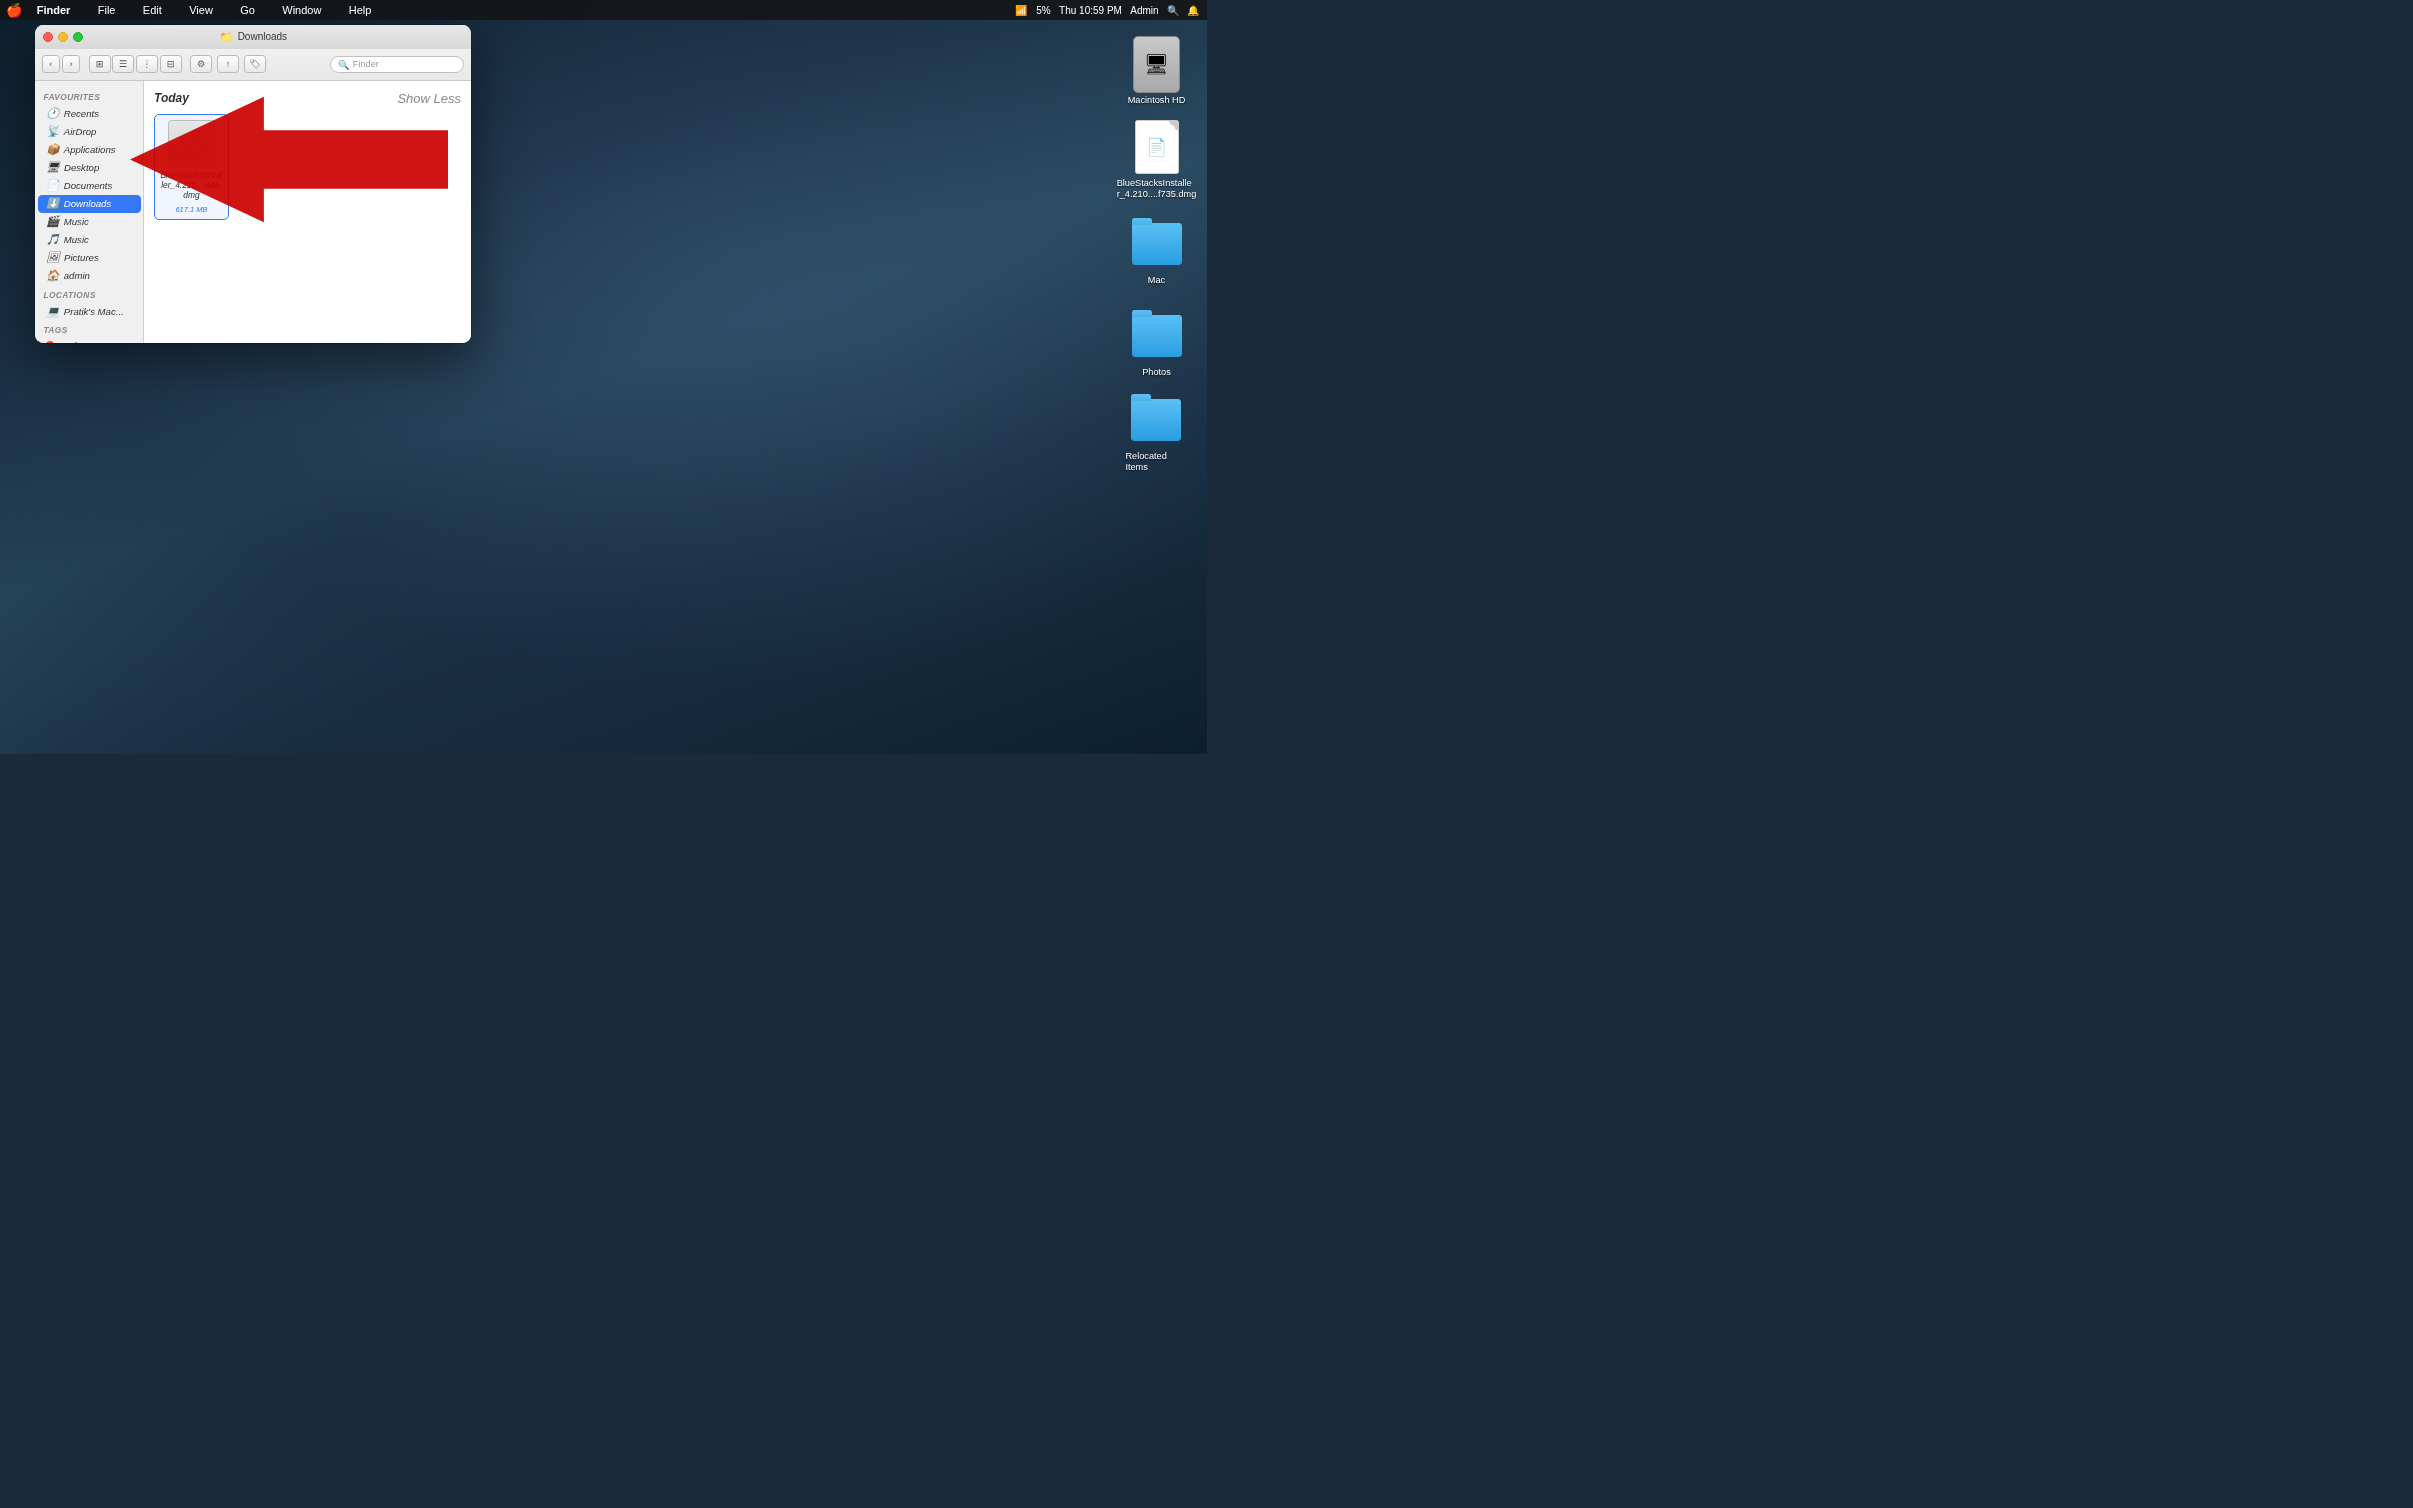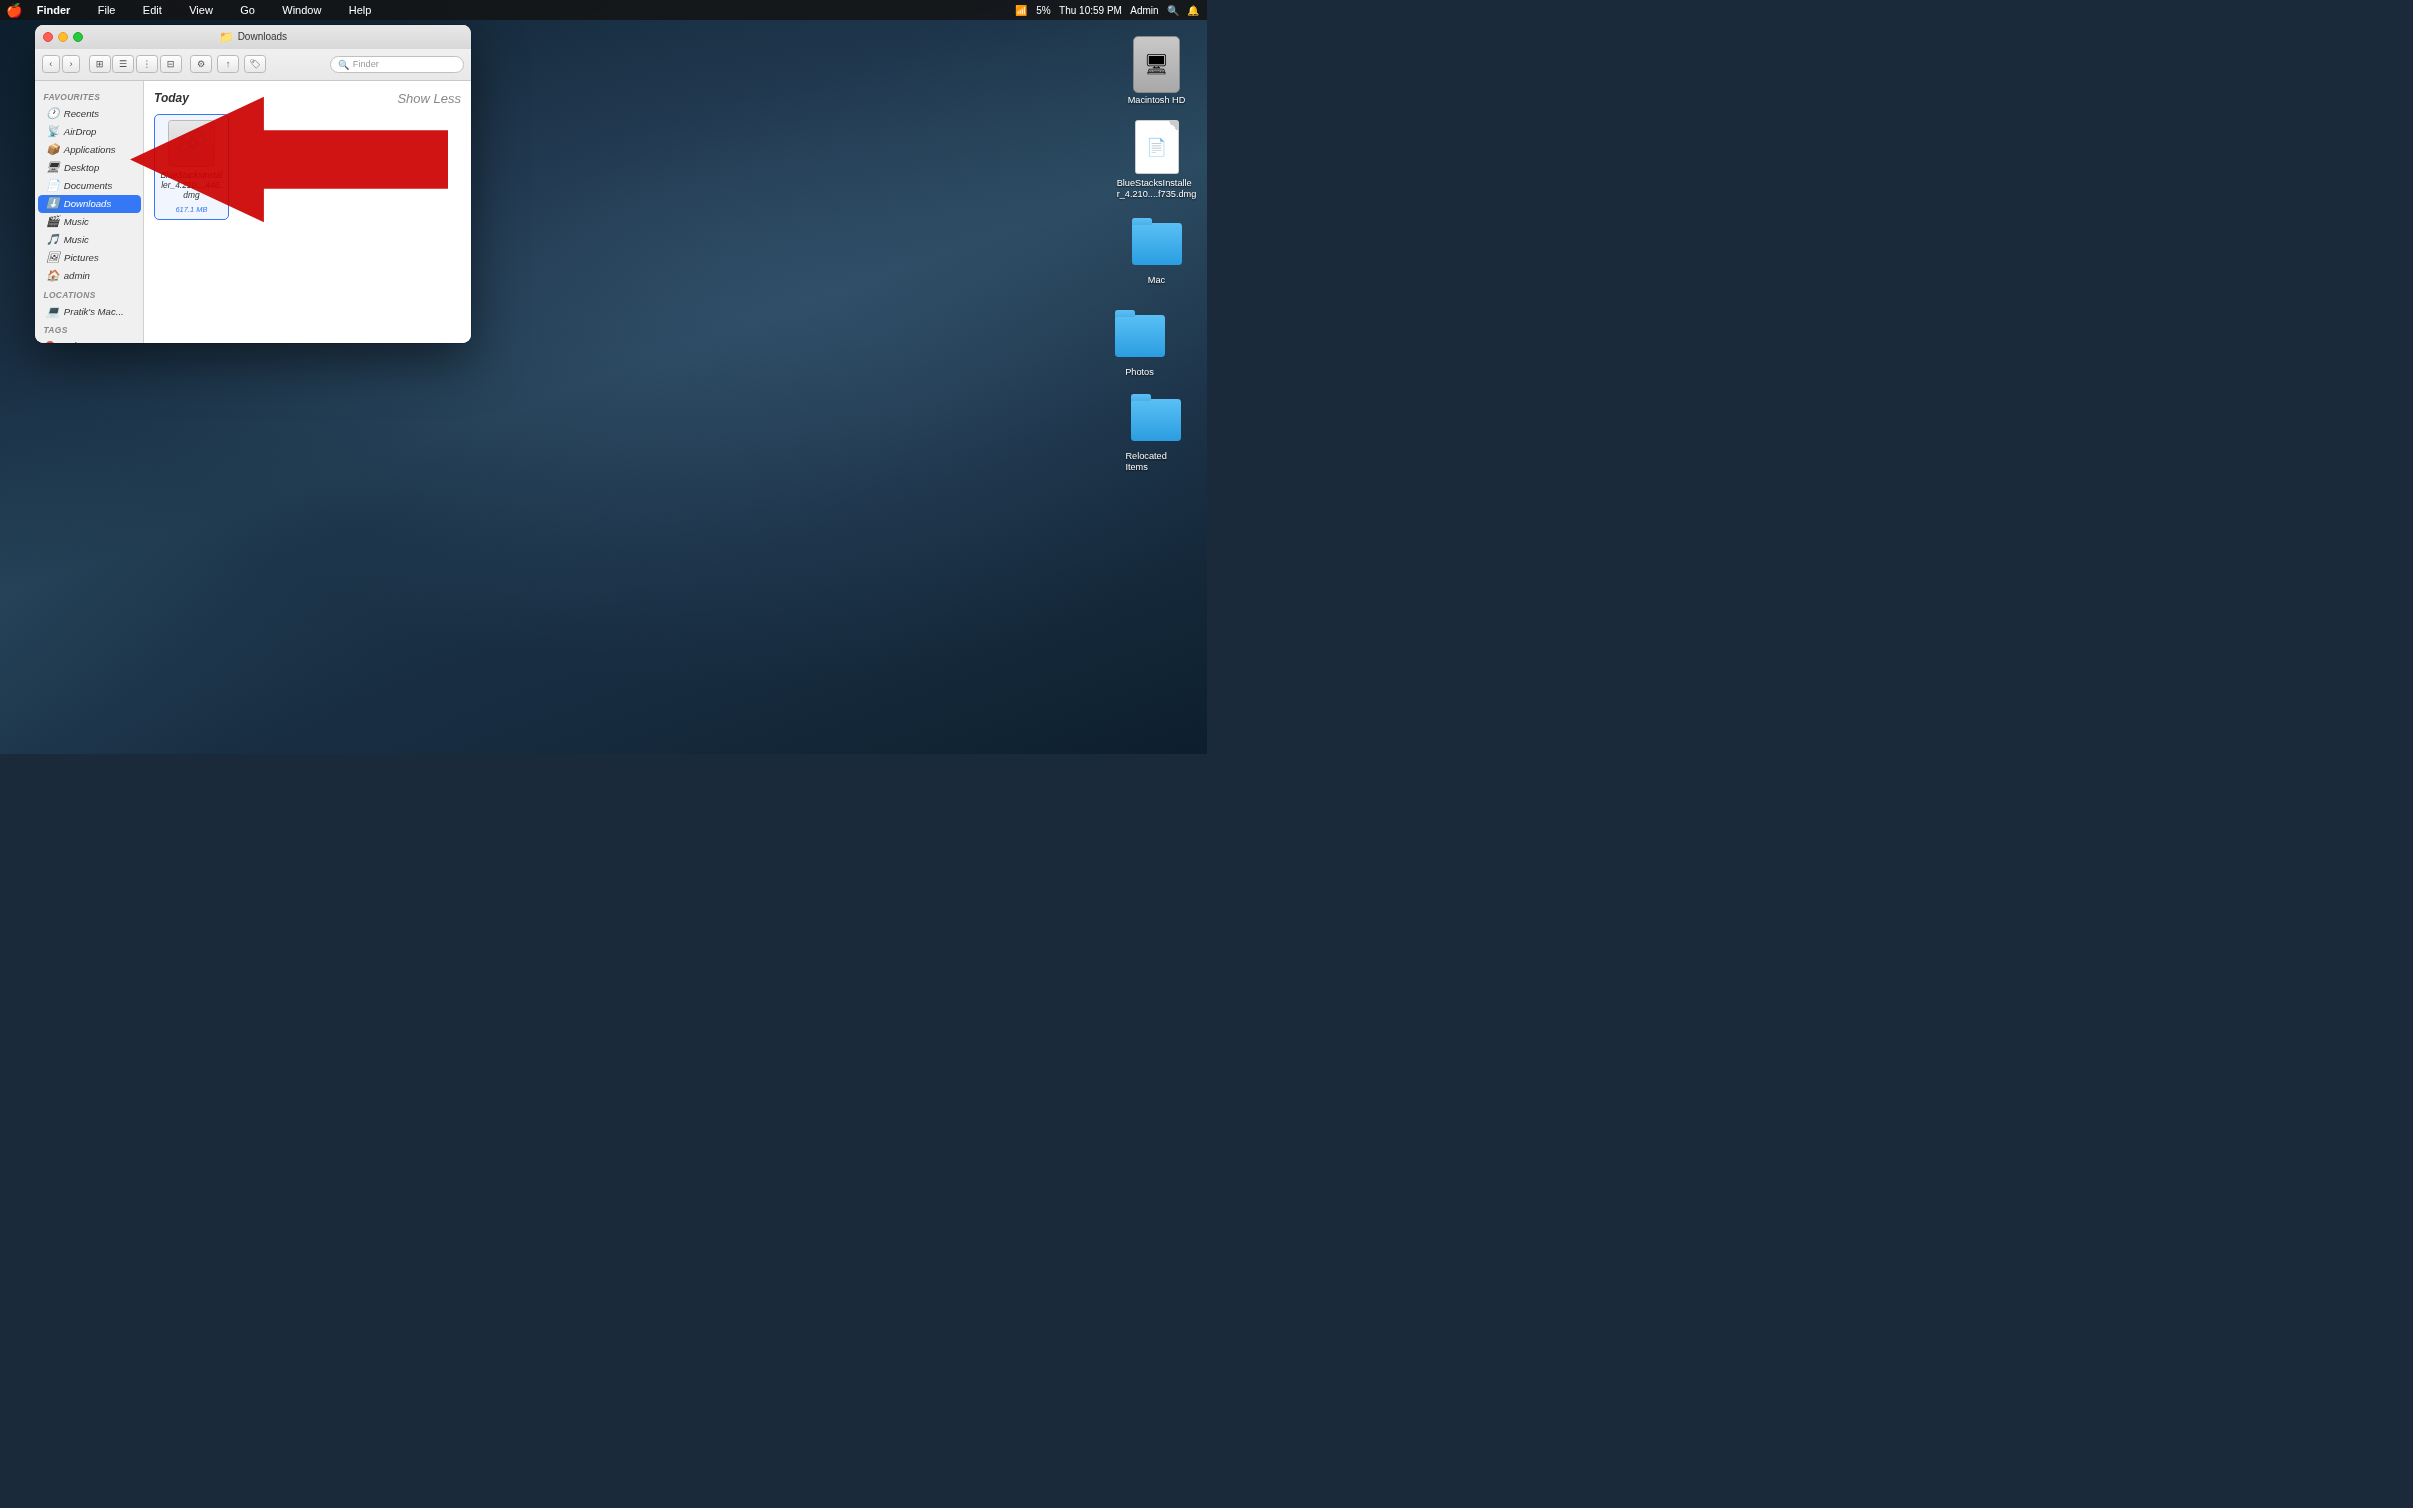--- a/index.html
+++ b/index.html
@@ -448,21 +448,21 @@
     <span class="desktop-icon-label">BlueStacksInstalle r_4.210....f735.dmg</span>
   </div>
 
   <div class="desktop-icon" style="position:absolute; top:214px; right:17px; display:flex; flex-direction:column; align-items:center; width:67px; cursor:pointer; padding:3.4px; border-radius:5px;">
     <div class="desktop-icon-img">
       <div class="folder-icon-blue"></div>
     </div>
     <span class="desktop-icon-label">Mac</span>
   </div>
 
-  <div class="desktop-icon" style="position:absolute; top:306px; right:34px; display:flex; flex-direction:column; align-items:center; width:67px; cursor:pointer; padding:3.4px; border-radius:5px;">
+  <div class="desktop-icon" style="position:absolute; top:306px; right:17px; display:flex; flex-direction:column; align-items:center; width:67px; cursor:pointer; padding:3.4px; border-radius:5px;">
     <div class="desktop-icon-img">
       <div class="folder-icon-blue"></div>
     </div>
     <span class="desktop-icon-label">Photos</span>
   </div>
 
   <div class="desktop-icon" style="position:absolute; top:390px; right:18px; display:flex; flex-direction:column; align-items:center; width:67px; cursor:pointer; padding:3.4px; border-radius:5px;">
     <div class="desktop-icon-img">
       <div class="folder-icon-blue"></div>
     </div>

